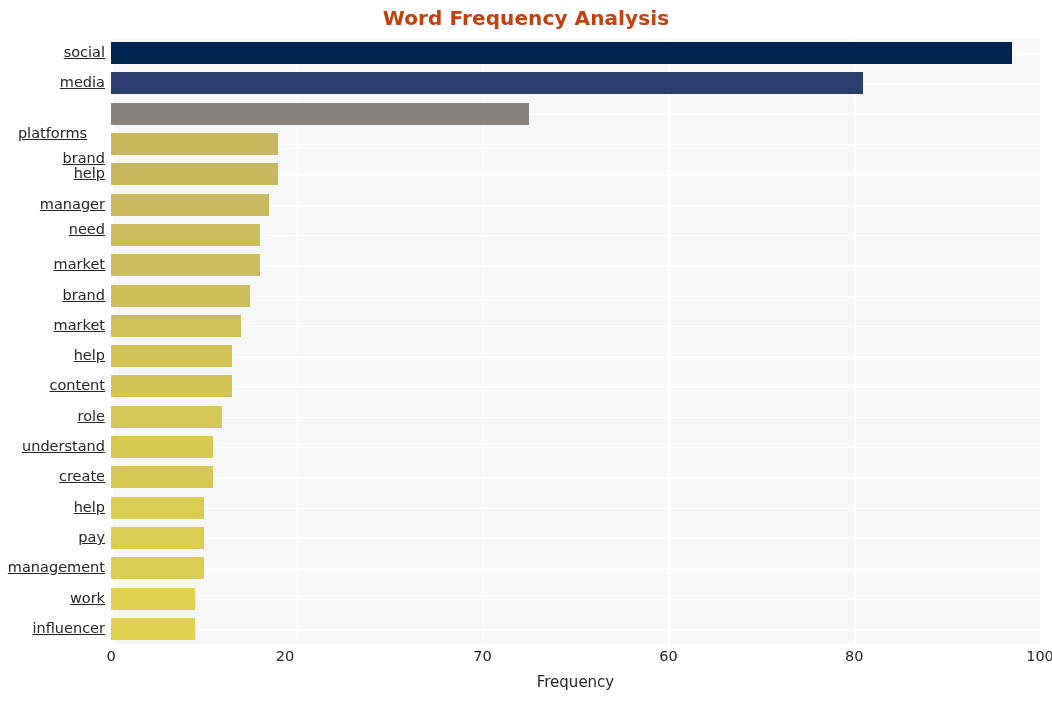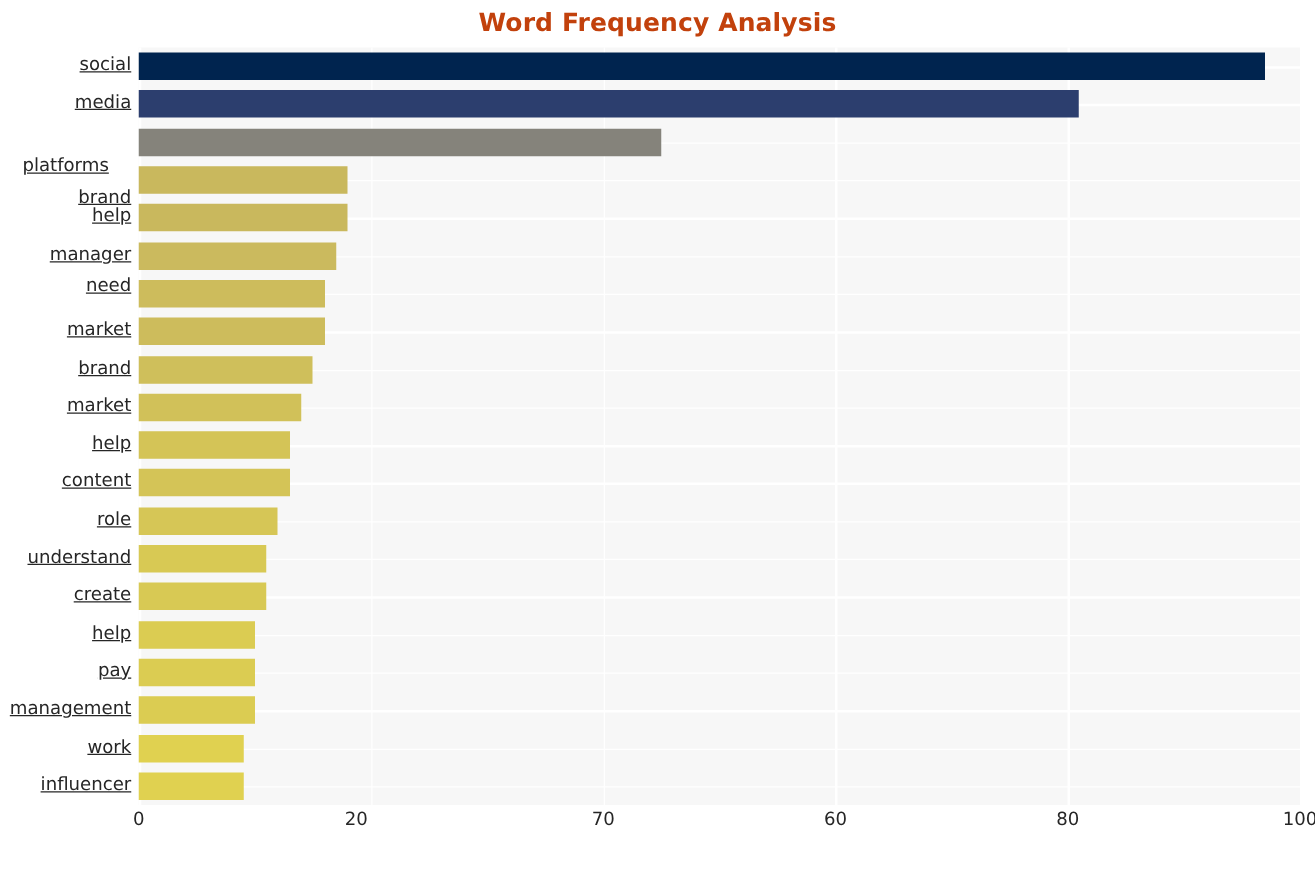--- a/index.html
+++ b/index.html
@@ -195,14 +195,15 @@
 
   <div id="x-ticks">
       <div class="x-tick" style="left: 111px;">0</div>
       <div class="x-tick" style="left: 285px;">20</div>
       <div class="x-tick" style="left: 482.6px;">70</div>
       <div class="x-tick" style="left: 668.4px;">60</div>
       <div class="x-tick" style="left: 854.2px;">80</div>
       <div class="x-tick" style="left: 1040px;">100</div>
     </div>
 
+  <div id="x-axis-label">Frequency</div>
 
 </div>
 
 </body></html>

